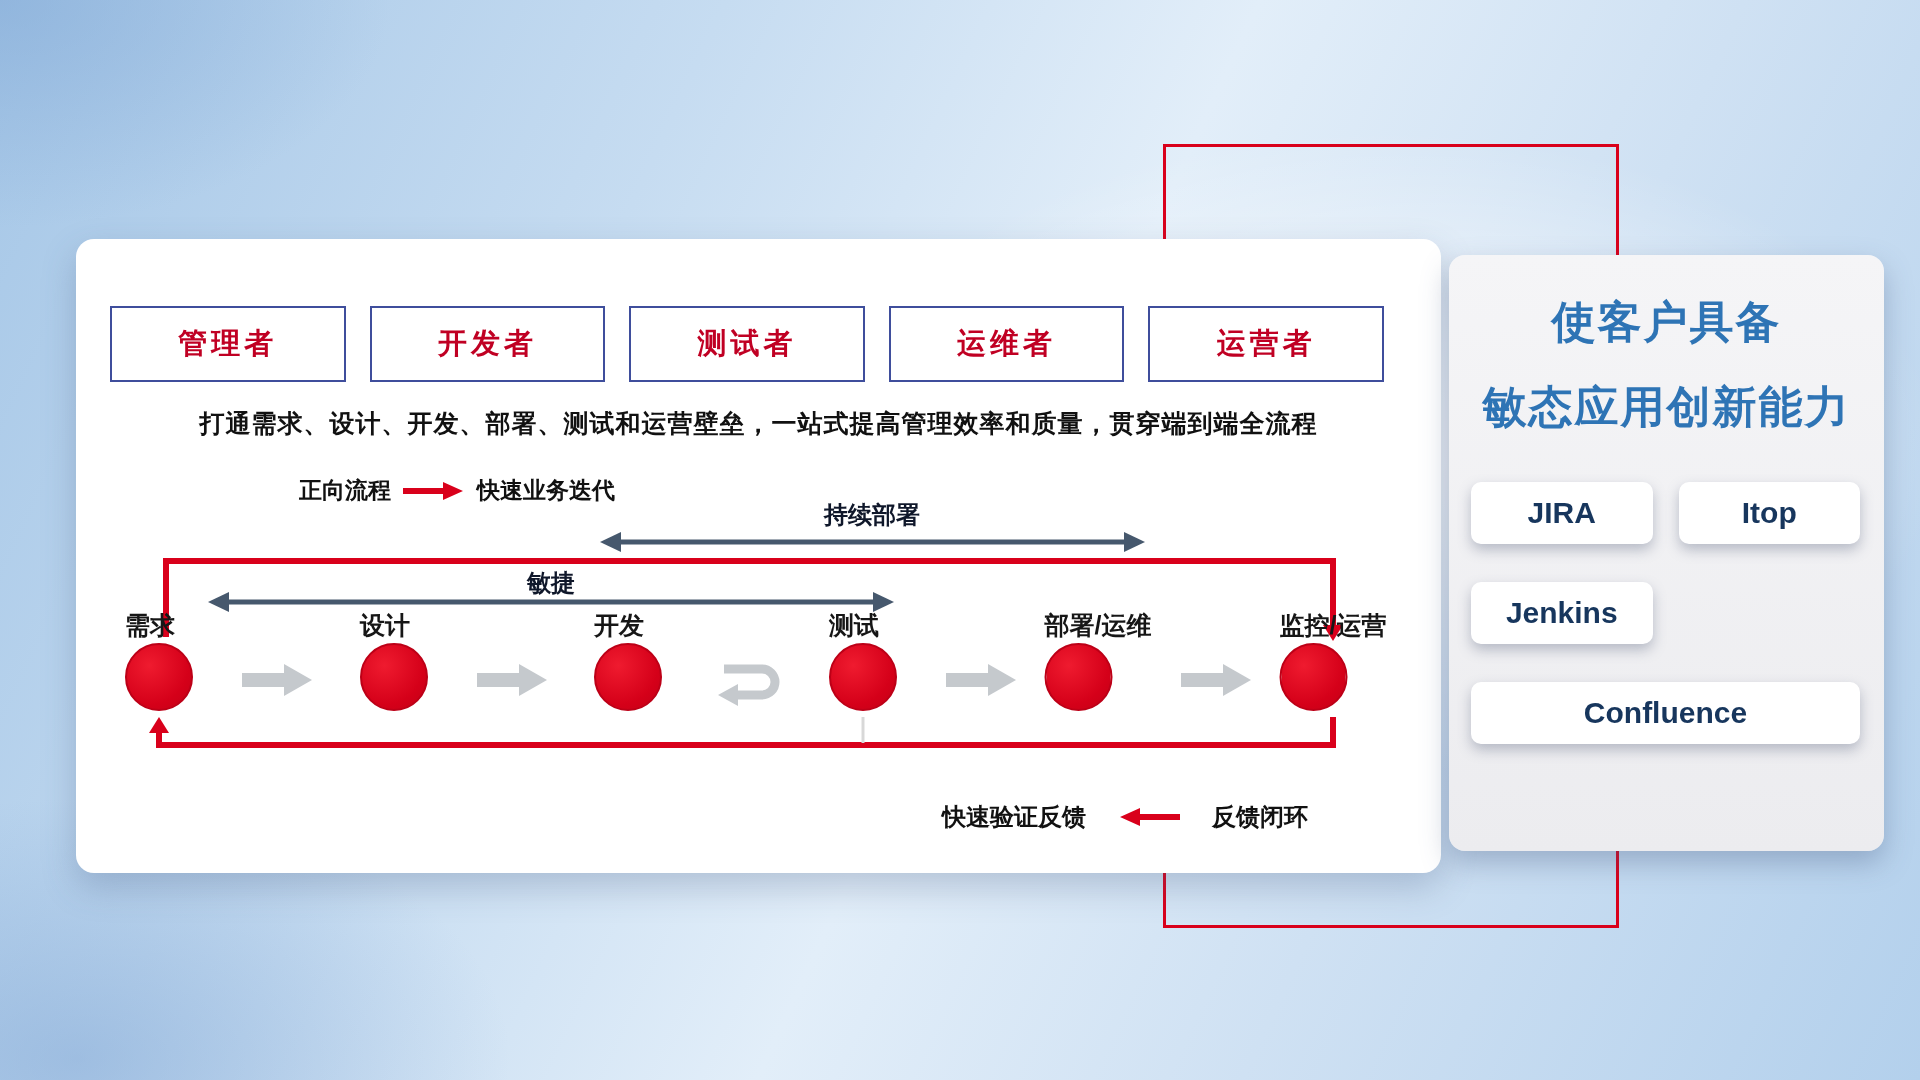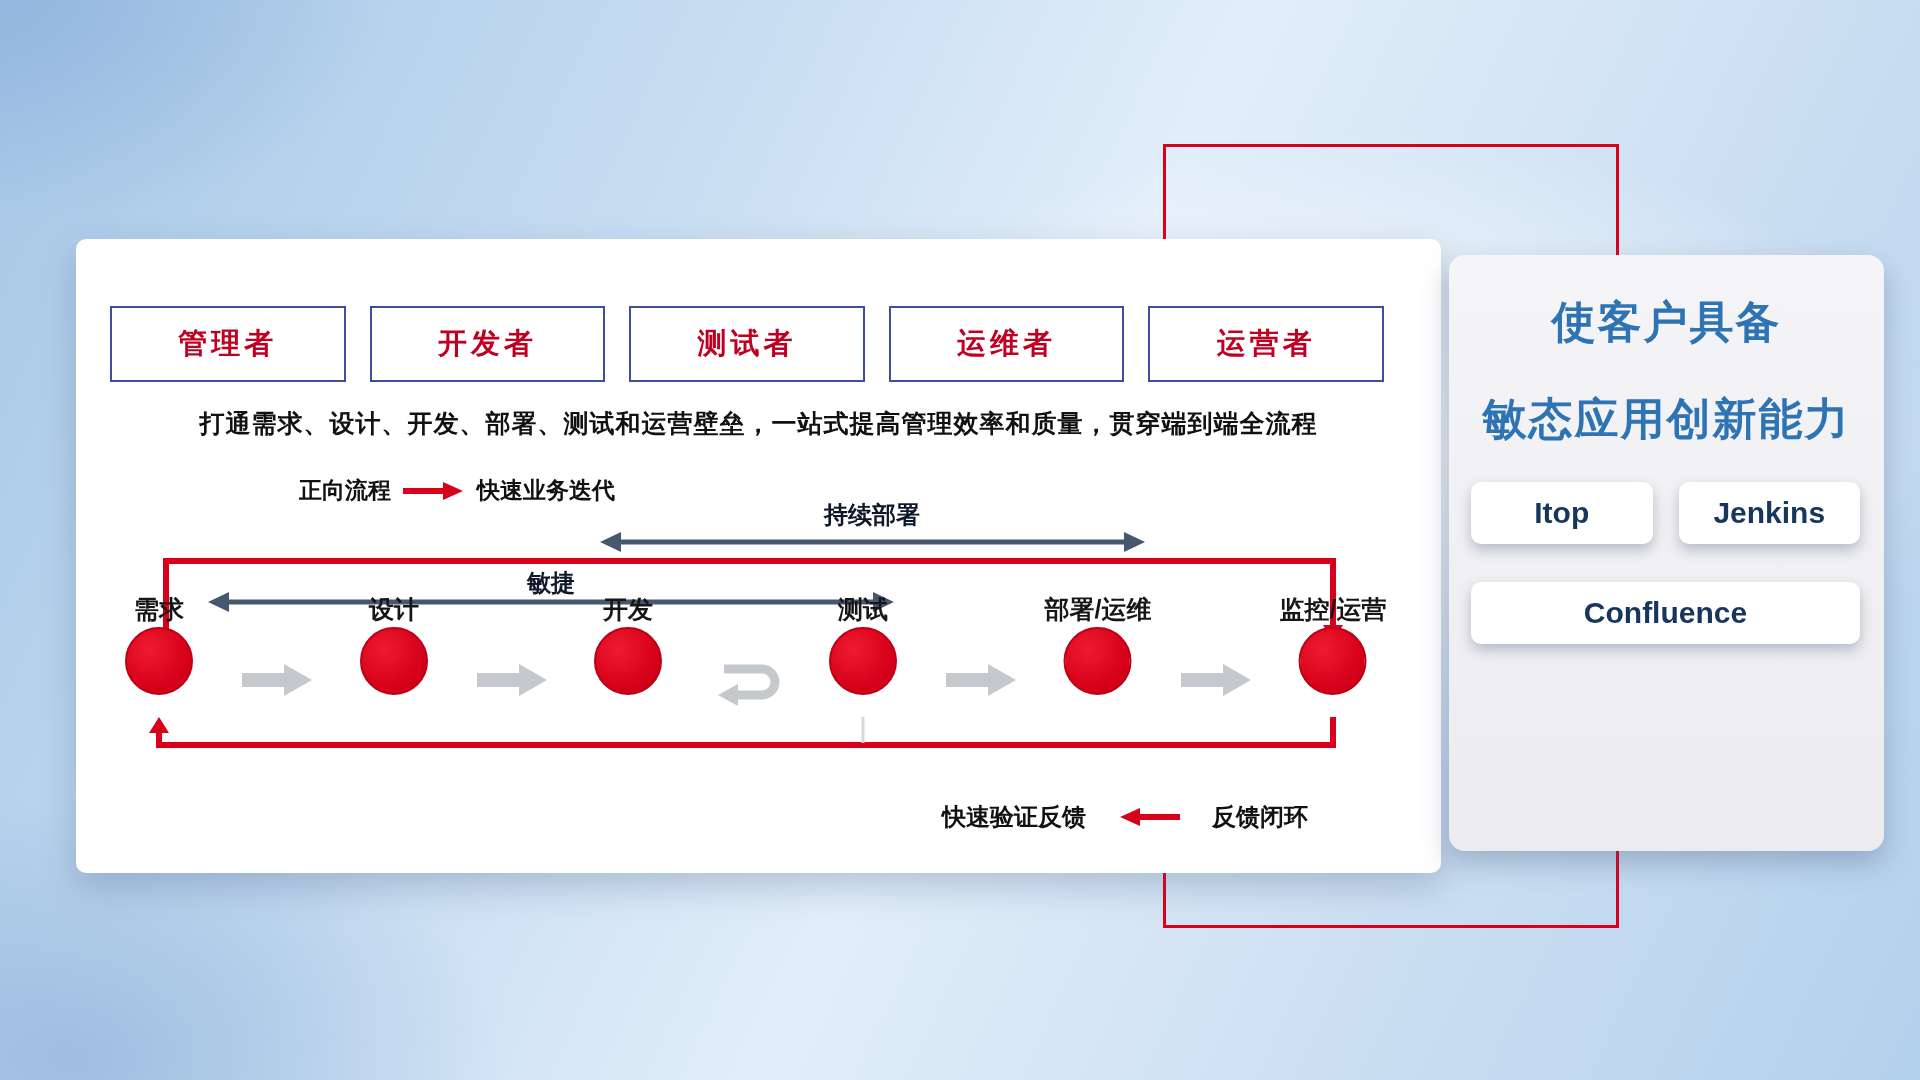--- a/index.html
+++ b/index.html
@@ -25,21 +25,21 @@
 
   
   .red-frame{
     position:absolute; left:1163px; top:144px; width:456px; height:784px;
     border:3px solid var(--red); z-index:1;
   }
 
   
   .card{
     position:absolute; left:76px; top:239px; width:1365px; height:634px;
-    background:#ffffff; border-radius:10px;
+    background:#ffffff; border-radius:18px;
     box-shadow:0 14px 34px rgba(70,90,130,0.28);
     z-index:2;
   }
 
   .roles{
     position:absolute; left:34px; top:67px; width:1274px;
     display:flex; gap:24px;
   }
   .role-box{
     flex:1; height:76px;
@@ -68,22 +68,22 @@
   }
 
   .flow-svg{position:absolute; left:0; top:0;}
 
   .arrow-label{
     position:absolute; transform:translateX(-50%);
     font-size:24px; font-weight:700; color:#0f172a; white-space:nowrap;
   }
 
   .stage{
-    position:absolute; top:354px; transform:translateX(-50%);
-    display:flex; flex-direction:column; align-items:center;
+    position:absolute; top:370px; transform:translateX(-50%);
+    display:flex; flex-direction:column; 
   }
   .stage-label{
     font-size:25px; font-weight:600; color:#161616;
     white-space:nowrap; height:31px; margin-bottom:3px;
   }
   .stage-circle{
     width:68px; height:68px; border-radius:50%;
     background:radial-gradient(circle at 35% 32%, #ef1b2f 0%, #d50019 65%, #c30016 100%);
     border:2px solid #bd0017;
   }
@@ -93,21 +93,21 @@
     position:absolute; left:1449px; top:255px; width:435px; height:596px;
     background:linear-gradient(180deg,#f5f5f7 0%, #ececef 100%);
     box-shadow:0 12px 28px rgba(70,90,130,0.35);
     border-radius:16px; z-index:3;
   }
   .panel-title{
     text-align:center; color:var(--title-blue);
     font-weight:700; font-size:44px; letter-spacing:2px; white-space:nowrap;
   }
   .pt1{margin-top:38px;}
-  .pt2{margin-top:38px;}
+  .pt2{margin-top:26px;}
   .tools{
     position:absolute; left:22px; right:24px; top:227px;
     display:grid; grid-template-columns:1fr 1fr;
     column-gap:26px; row-gap:38px;
   }
   .tool{
     height:62px; background:#ffffff; border-radius:10px;
     box-shadow:0 6px 13px rgba(90,100,125,0.38);
     display:flex; align-items:center; justify-content:center;
     font-size:30px; font-weight:700; color:var(--tool-navy);
@@ -203,17 +203,18 @@
     </svg>
     <span>反馈闭环</span>
   </div>
 
 </div>
 
 <div class="panel">
   <div class="panel-title pt1">使客户具备</div>
   <div class="panel-title pt2">敏态应用创新能力</div>
   <div class="tools">
+    <div class="tool">JIRA</div>
     <div class="tool">Itop</div>
     <div class="tool">Jenkins</div>
     <div class="tool tool-wide">Confluence</div>
   </div>
 </div>
 
 </body></html>

